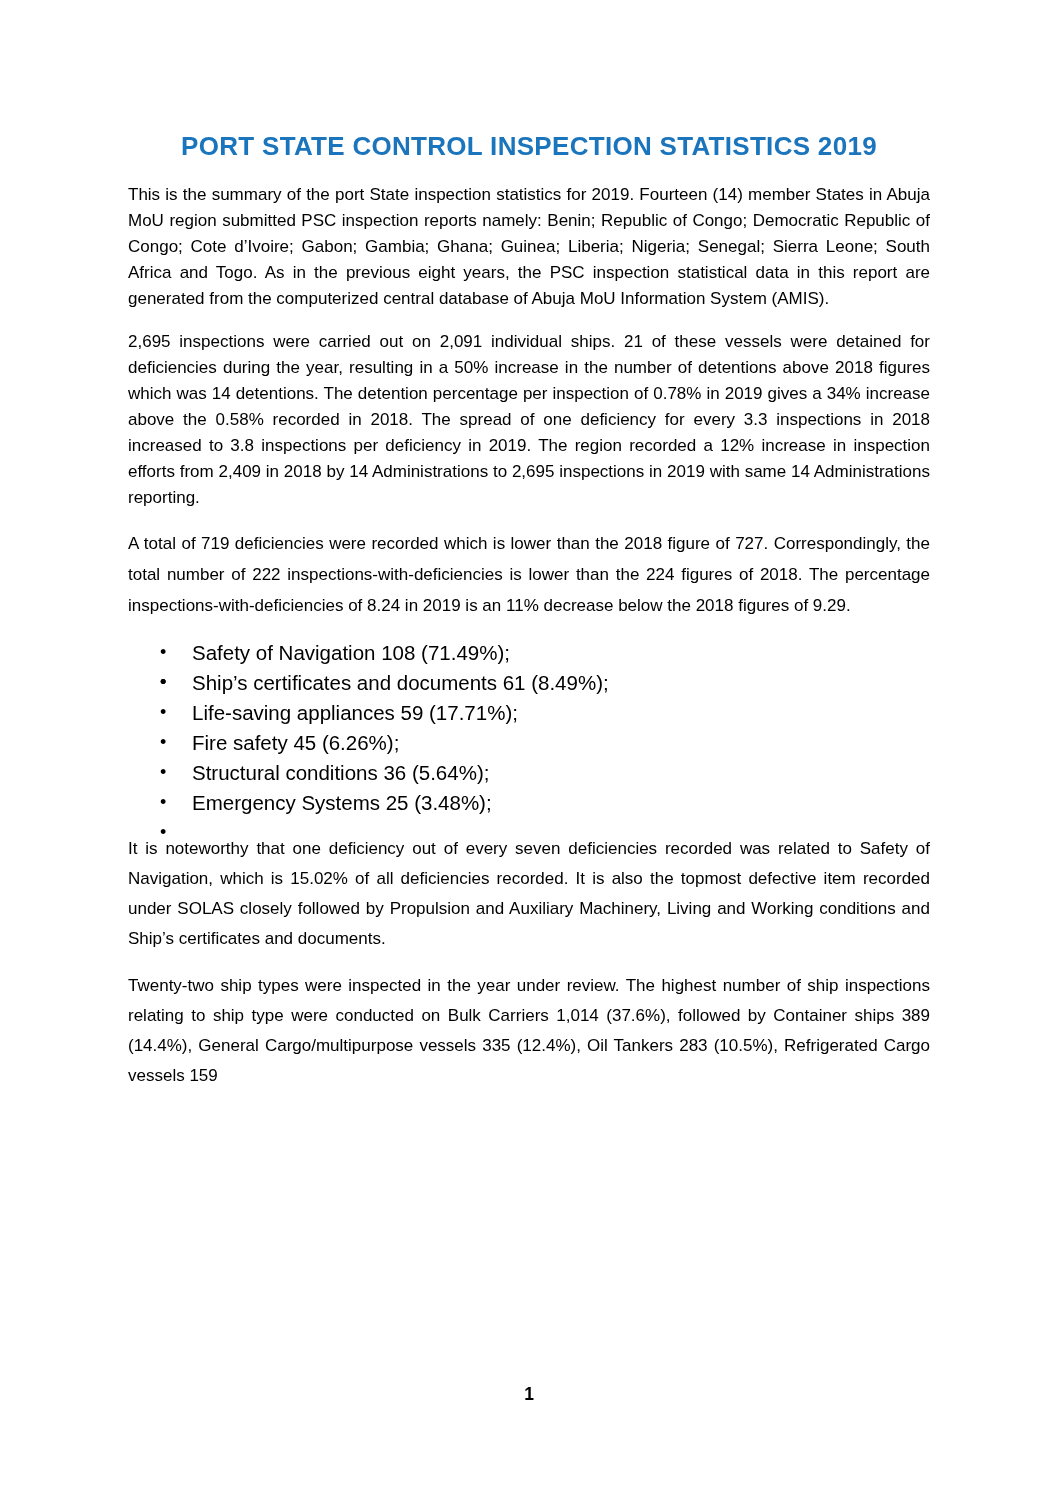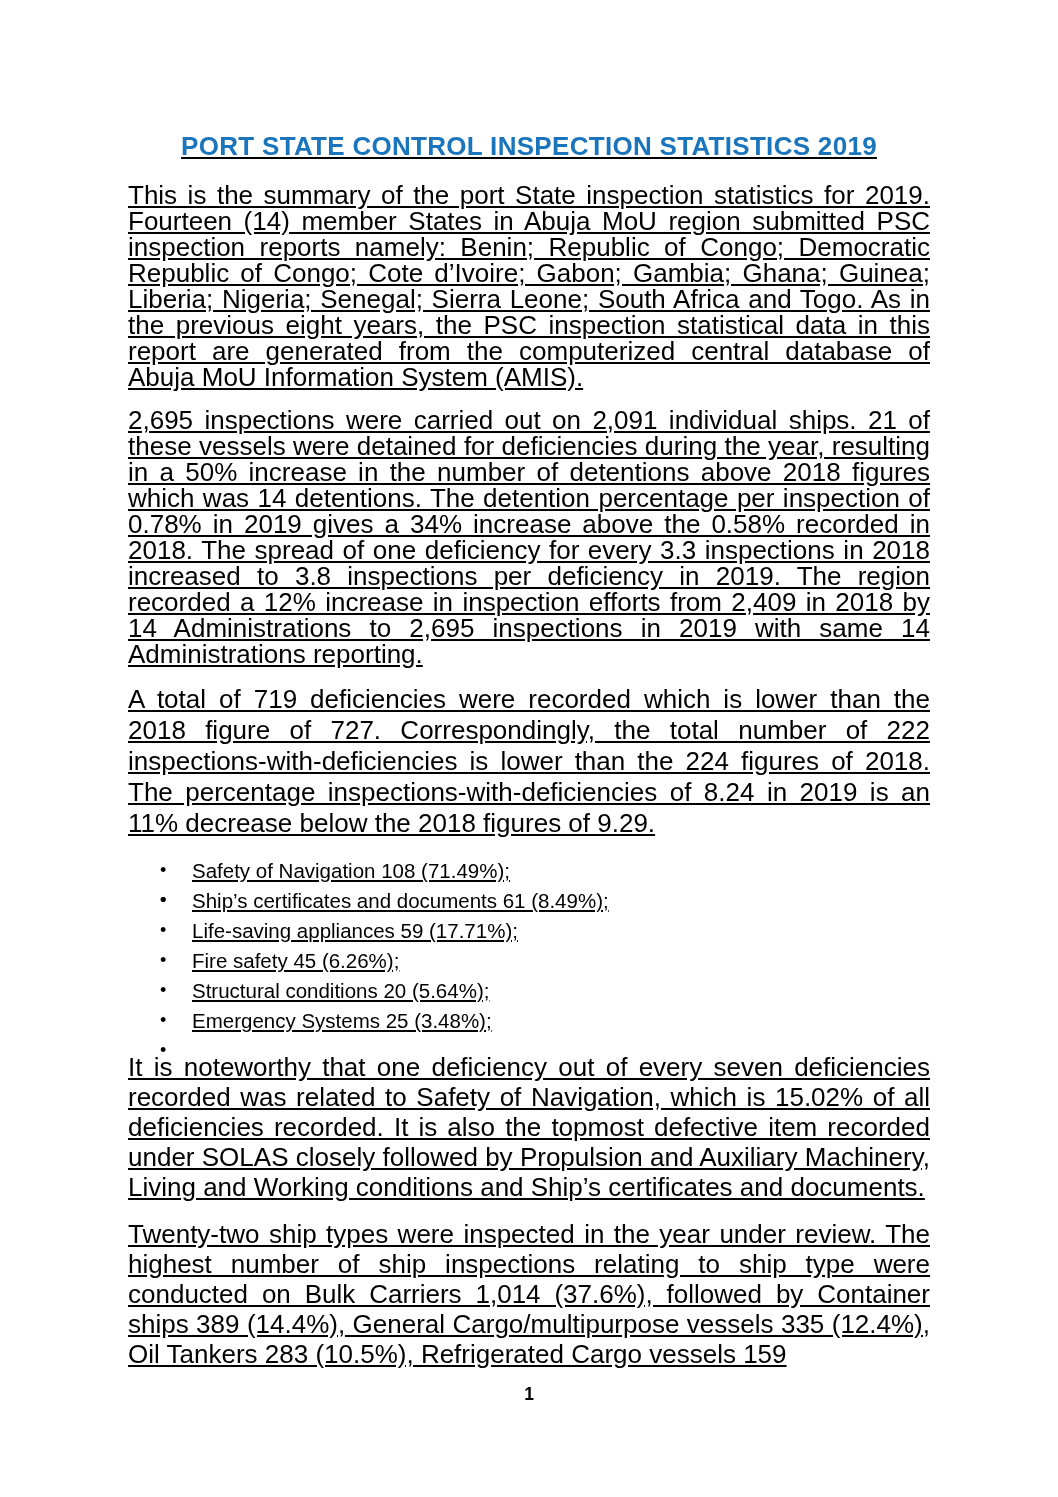--- a/index.html
+++ b/index.html
@@ -9,33 +9,32 @@
     color: #000000;
     -webkit-font-smoothing: antialiased;
   }
   .page {
     position: relative;
     width: 1058px;
     height: 1497px;
     background: #ffffff;
     padding: 0 128px;
     overflow: hidden;
-    text-decoration: underline;
   }
   .doc-title {
     margin: 131px 0 21px 0;
     text-align: center;
     font-size: 26px;
     font-weight: bold;
     letter-spacing: 0.3px;
     line-height: 30px;
     color: #1B75BC;
   }
   p.body-para {
-    font-size: 26px;
+    font-size: 17px;
     text-align: justify;
     text-justify: inter-word;
     margin-bottom: 17px;
   }
   p.tight { line-height: 26px; }
   p.medium { line-height: 31px; }
   p.loose { line-height: 30px; }
   ul.deficiency-list {
     list-style: none;
     margin: 0 0 16px 0;
@@ -94,21 +93,21 @@
     <li>
       <span class="bullet">•</span>
       <span>Life-saving appliances 59 (17.71%);</span>
     </li>
     <li>
       <span class="bullet">•</span>
       <span>Fire safety 45 (6.26%);</span>
     </li>
     <li>
       <span class="bullet">•</span>
-      <span>Structural conditions 20 (5.64%);</span>
+      <span>Structural conditions 36 (5.64%);</span>
     </li>
     <li>
       <span class="bullet">•</span>
       <span>Emergency Systems 25 (3.48%);</span>
     </li>
     <li>
       <span class="bullet">•</span>
     </li>
   </ul>
 

